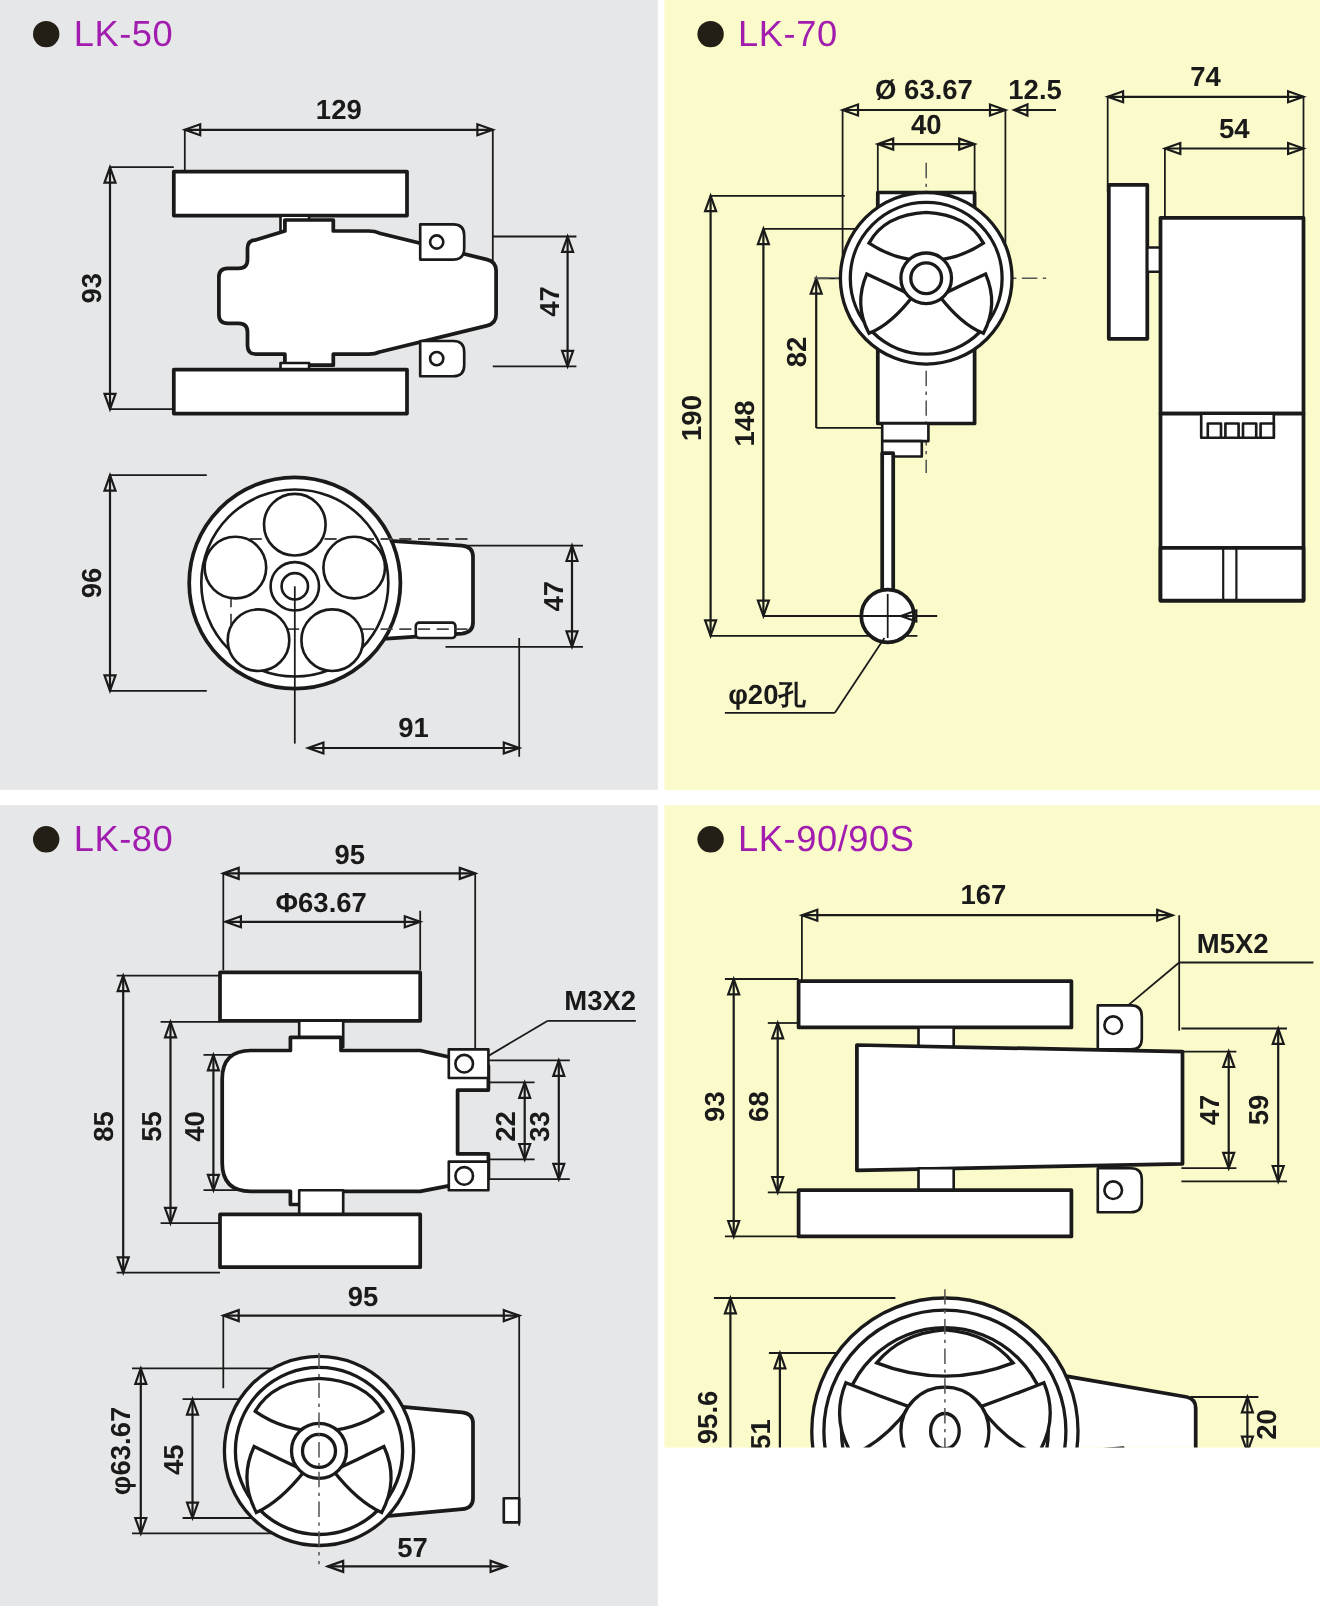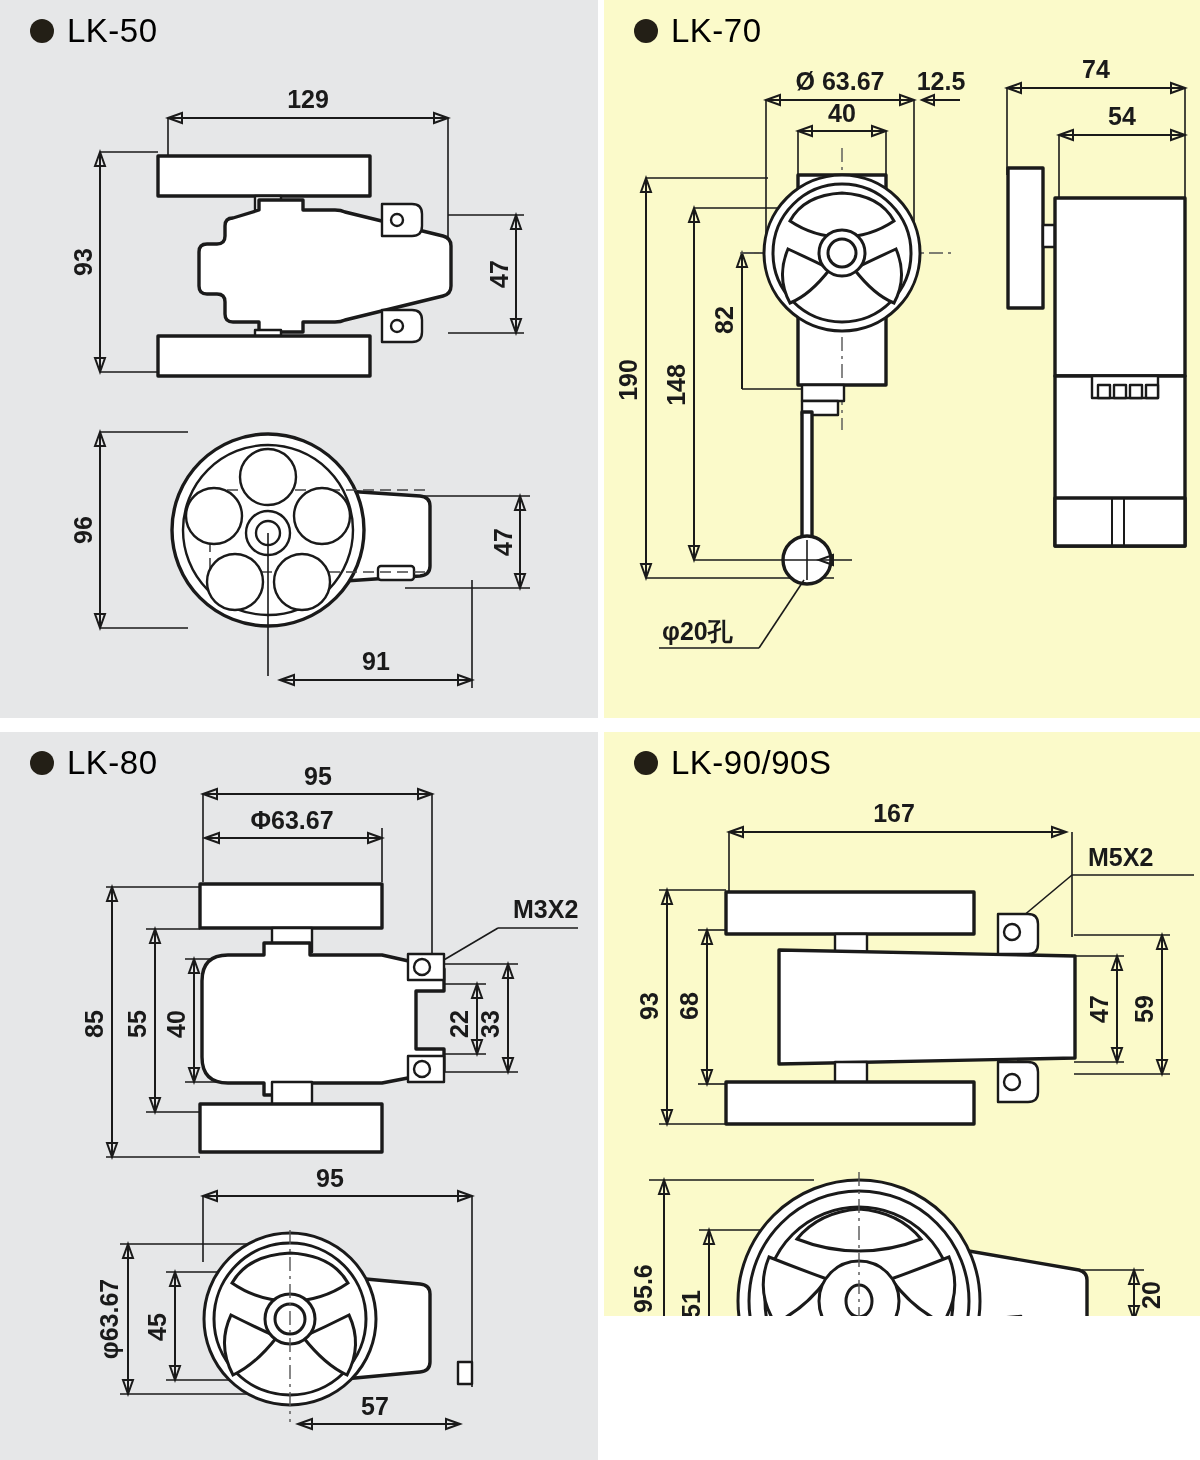--- a/index.html
+++ b/index.html
@@ -22,21 +22,21 @@
 
   .q-title{
     position:absolute;display:flex;align-items:center;gap:13px;
     left:30px;top:14px;
   }
   .bullet{
     width:24px;height:24px;border-radius:50%;
     background:#231f16;flex:0 0 auto;
   }
   .q-title .t-label{
-    font-size:33px;font-weight:400;color:#000000;
+    font-size:33px;font-weight:400;color:#a21caf;
     letter-spacing:.5px;line-height:1;white-space:nowrap;
   }
 
   svg.draw{position:absolute;left:0;top:0;}
   svg.draw text{
     font-family:"Liberation Sans","DejaVu Sans",sans-serif;
     font-weight:700;fill:#1a1a1a;
   }
   .dim{font-size:25px;}
   .lead{stroke:#1a1a1a;stroke-width:2;fill:none;}

